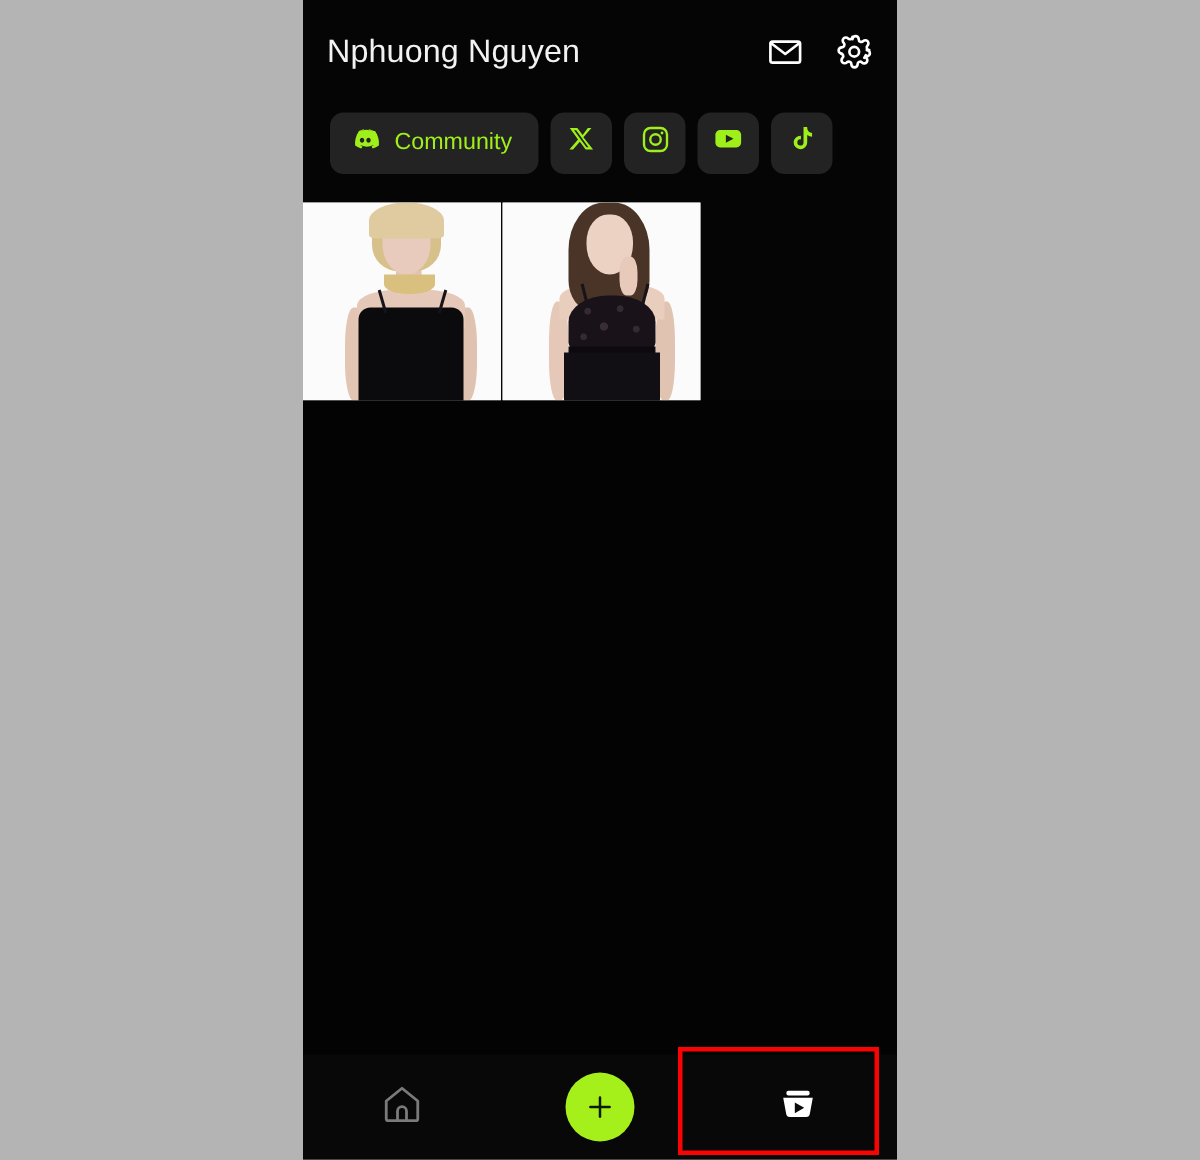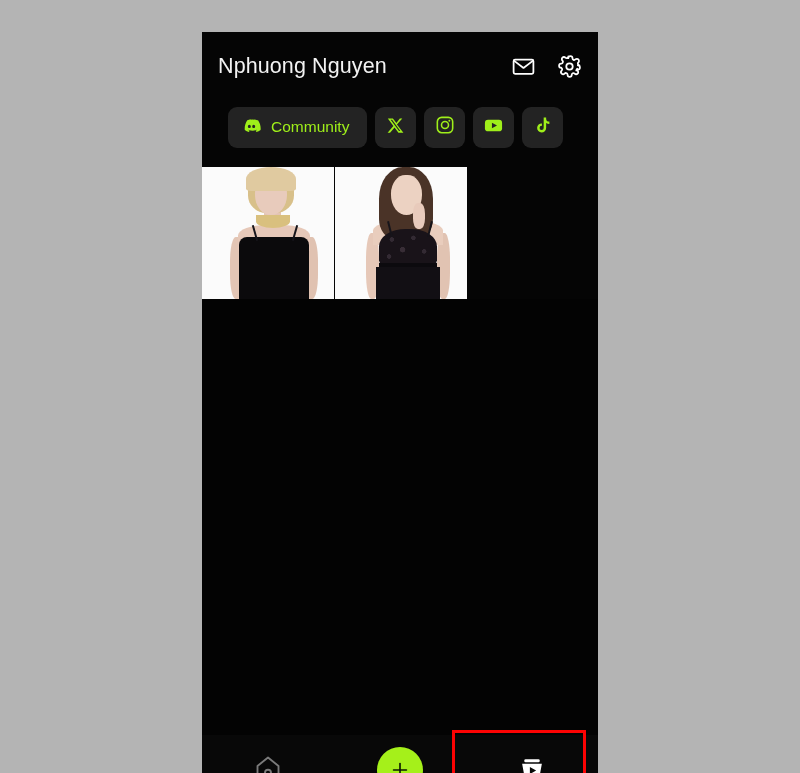--- a/index.html
+++ b/index.html
@@ -11,21 +11,20 @@
     height: 773px;
     background: #b4b4b4;
     font-family: "Liberation Sans", sans-serif;
     overflow: hidden;
   }
   .screenshot {
     position: relative;
     width: 800px;
     height: 623px;
     background: #b4b4b4;
-    margin-top: 32px;
   }
   
   .phone {
     position: absolute;
     left: 202px;
     top: 0;
     width: 396px;
     height: 773px;
     background: #050505;
     overflow: hidden;
@@ -59,21 +58,21 @@
   .icon-btn {
     display: flex;
     align-items: center;
     justify-content: center;
     width: 26px;
     height: 26px;
   }
   
   .social-row {
     position: absolute;
-    left: 12px;
+    left: 4px;
     top: 72px;
     width: 396px;
     height: 46px;
     display: flex;
     align-items: center;
     gap: 8px;
     padding: 0 14px;
     box-sizing: border-box;
   }
   .chip {

